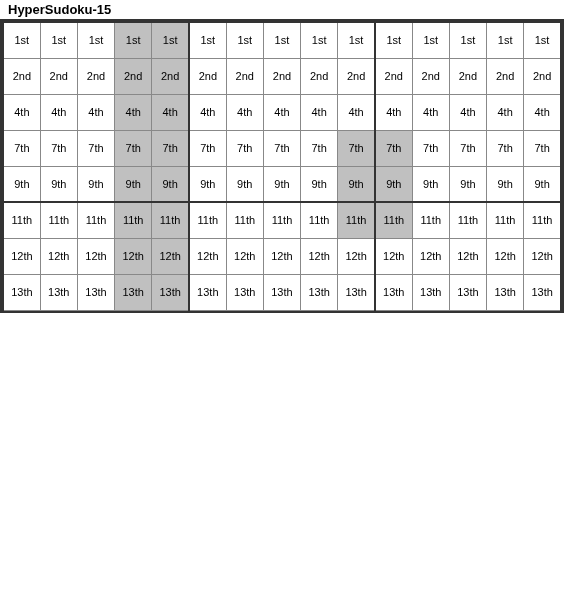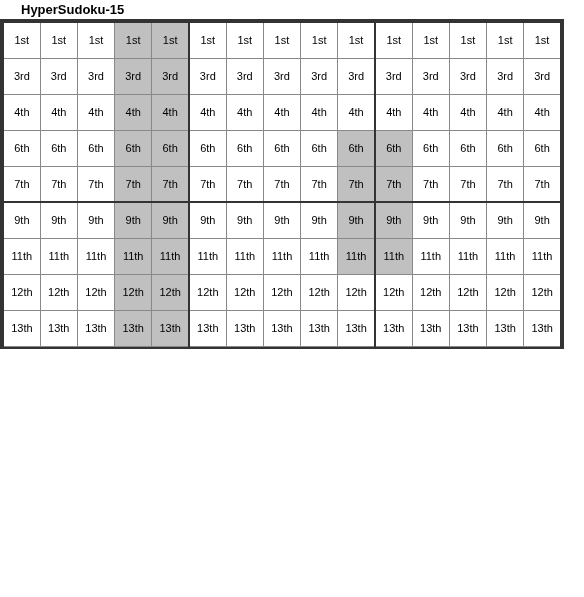--- a/index.html
+++ b/index.html
@@ -5,21 +5,21 @@
     * { box-sizing: border-box; margin: 0; padding: 0; }
     body {
       font-family: Arial, sans-serif;
       font-size: 11px;
       background: #fff;
       width: 584px;
     }
     .title {
       font-size: 13px;
       font-weight: bold;
-      padding: 2px 21px;
+      padding: 2px 8px;
       background: #fff;
     }
     .grid-container {
       border: 2px solid #333;
       display: inline-block;
       width: 564px;
     }
     table {
       border-collapse: collapse;
       width: 100%;
@@ -61,69 +61,52 @@
             <td>1st</td>
             <td>1st</td>
             <td>1st</td>
             <td>1st</td>
             <td>1st</td>
             <td>1st</td>
             <td>1st</td>
             <td>1st</td>
           </tr>
           <tr>
-            <td>3rd</td>
-            <td>3rd</td>
-            <td>3rd</td>
-            <td style="background-color: rgb(192, 192, 192);">3rd</td>
-            <td style="background-color: rgb(192, 192, 192);">3rd</td>
-            <td>3rd</td>
-            <td>3rd</td>
-            <td>3rd</td>
-            <td>3rd</td>
-            <td>3rd</td>
-            <td>3rd</td>
-            <td>3rd</td>
-            <td>3rd</td>
-            <td>3rd</td>
-            <td>3rd</td>
+            <td>2nd</td>
+            <td>2nd</td>
+            <td>2nd</td>
+            <td style="background-color: rgb(192, 192, 192);">2nd</td>
+            <td style="background-color: rgb(192, 192, 192);">2nd</td>
+            <td>2nd</td>
+            <td>2nd</td>
+            <td>2nd</td>
+            <td>2nd</td>
+            <td>2nd</td>
+            <td>2nd</td>
+            <td>2nd</td>
+            <td>2nd</td>
+            <td>2nd</td>
+            <td>2nd</td>
           </tr>
           <tr>
             <td>4th</td>
             <td>4th</td>
             <td>4th</td>
             <td style="background-color: rgb(192, 192, 192);">4th</td>
             <td style="background-color: rgb(192, 192, 192);">4th</td>
             <td>4th</td>
             <td>4th</td>
             <td>4th</td>
             <td>4th</td>
             <td>4th</td>
             <td>4th</td>
             <td>4th</td>
             <td>4th</td>
             <td>4th</td>
             <td>4th</td>
-          </tr>
-          <tr>
-            <td>6th</td>
-            <td>6th</td>
-            <td>6th</td>
-            <td style="background-color: rgb(192, 192, 192);">6th</td>
-            <td style="background-color: rgb(192, 192, 192);">6th</td>
-            <td>6th</td>
-            <td>6th</td>
-            <td>6th</td>
-            <td>6th</td>
-            <td style="background-color: rgb(192, 192, 192);">6th</td>
-            <td style="background-color: rgb(192, 192, 192);">6th</td>
-            <td>6th</td>
-            <td>6th</td>
-            <td>6th</td>
-            <td>6th</td>
           </tr>
           <tr>
             <td>7th</td>
             <td>7th</td>
             <td>7th</td>
             <td style="background-color: rgb(192, 192, 192);">7th</td>
             <td style="background-color: rgb(192, 192, 192);">7th</td>
             <td>7th</td>
             <td>7th</td>
             <td>7th</td>

